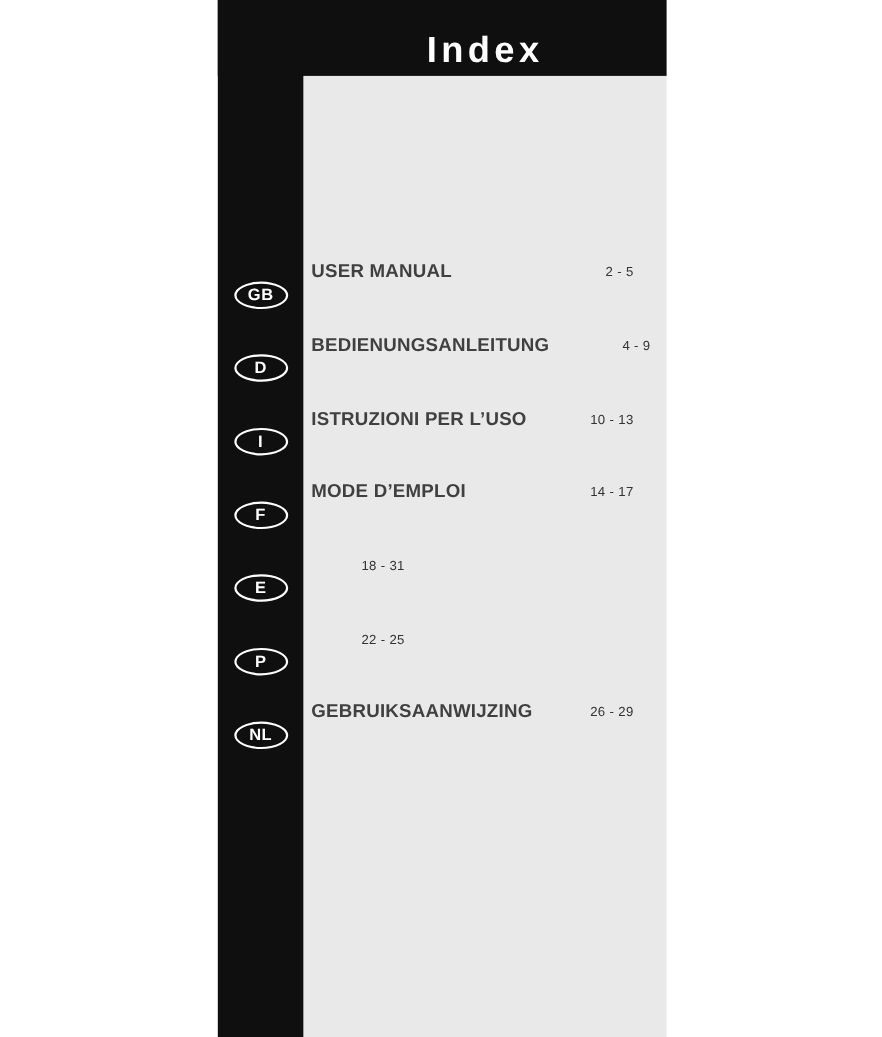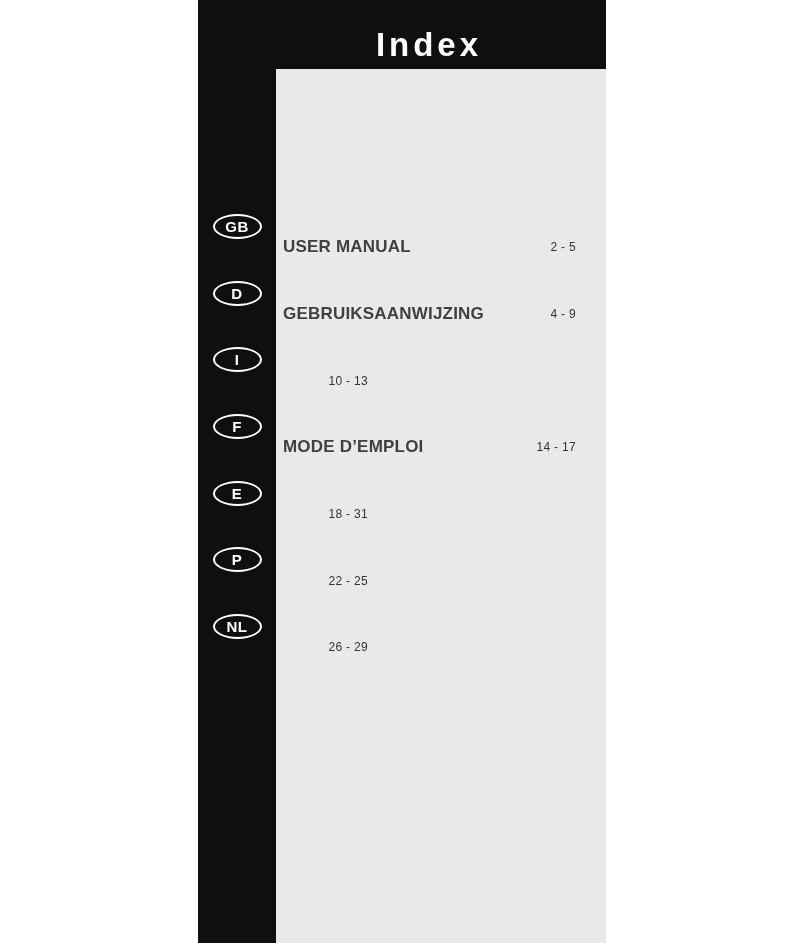--- a/index.html
+++ b/index.html
@@ -40,21 +40,21 @@
     position: absolute;
     left: 198px;
     top: 0px;
     width: 408px;
     height: 69px;
     background: #100f10;
   }
 
   .header-title {
     position: absolute;
-    left: 264px;
+    left: 276px;
     top: 0px;
     width: 330px;
     height: 90px;
     color: #ffffff;
     font-size: 33px;
     font-weight: bold;
     letter-spacing: 4px;
     display: flex;
     align-items: center;
     justify-content: center;
@@ -83,21 +83,21 @@
     position: relative;
     height: 66.7px;
     display: flex;
     align-items: center;
   }
 
   .badge-cell {
     width: 78px;
     height: 66.7px;
     display: flex;
-    align-items: flex-start;
+    align-items: flex-end;
     justify-content: center;
     flex: 0 0 78px;
   }
 
   .badge {
     width: 49px;
     height: 25px;
     border: 2px solid #ffffff;
     border-radius: 50%;
     color: #ffffff;
@@ -153,28 +153,29 @@
         <div class="badge">GB</div>
       </div>
       <div class="label">USER MANUAL</div>
       <div class="pages">2 - 5</div>
     </div>
 
     <div class="row">
       <div class="badge-cell">
         <div class="badge">D</div>
       </div>
-      <div class="label">GEBRUIKSAANWIJZING</div>
+      <div class="label">BEDIENUNGSANLEITUNG</div>
       <div class="pages">4 - 9</div>
     </div>
 
     <div class="row">
       <div class="badge-cell">
         <div class="badge">I</div>
       </div>
+      <div class="label">ISTRUZIONI PER L’USO</div>
       <div class="pages">10 - 13</div>
     </div>
 
     <div class="row">
       <div class="badge-cell">
         <div class="badge">F</div>
       </div>
       <div class="label">MODE D’EMPLOI</div>
       <div class="pages">14 - 17</div>
     </div>
@@ -190,17 +191,18 @@
       <div class="badge-cell">
         <div class="badge">P</div>
       </div>
       <div class="pages">22 - 25</div>
     </div>
 
     <div class="row">
       <div class="badge-cell">
         <div class="badge">NL</div>
       </div>
+      <div class="label">GEBRUIKSAANWIJZING</div>
       <div class="pages">26 - 29</div>
     </div>
 
   </div>
 </div>
 
 </body></html>

